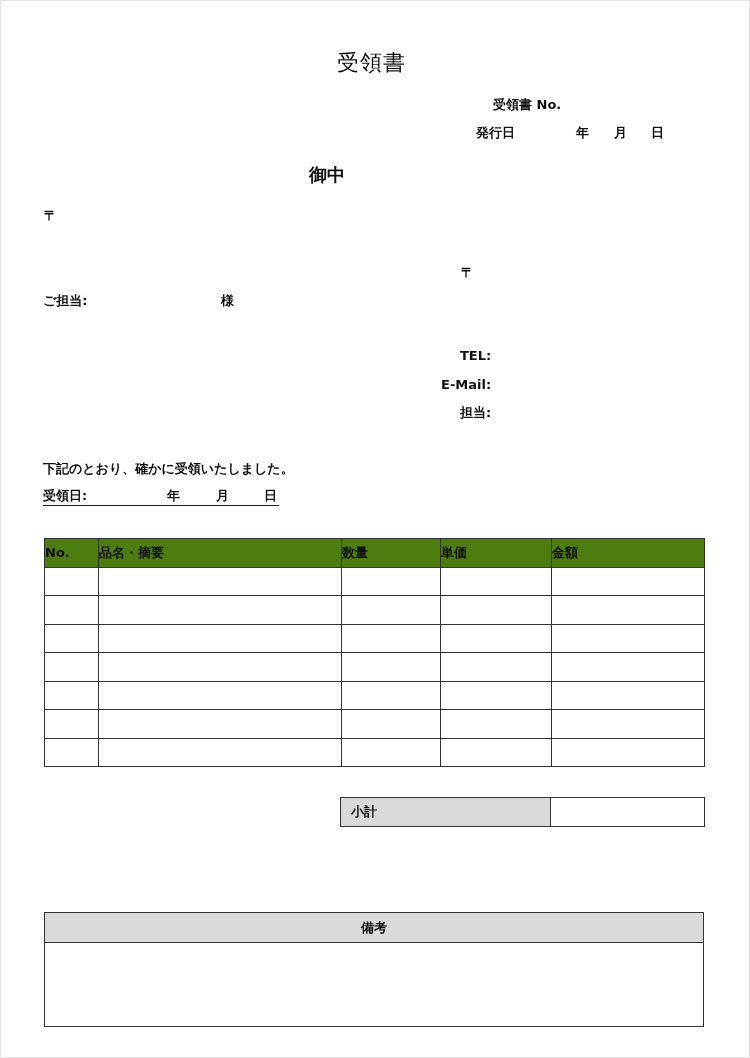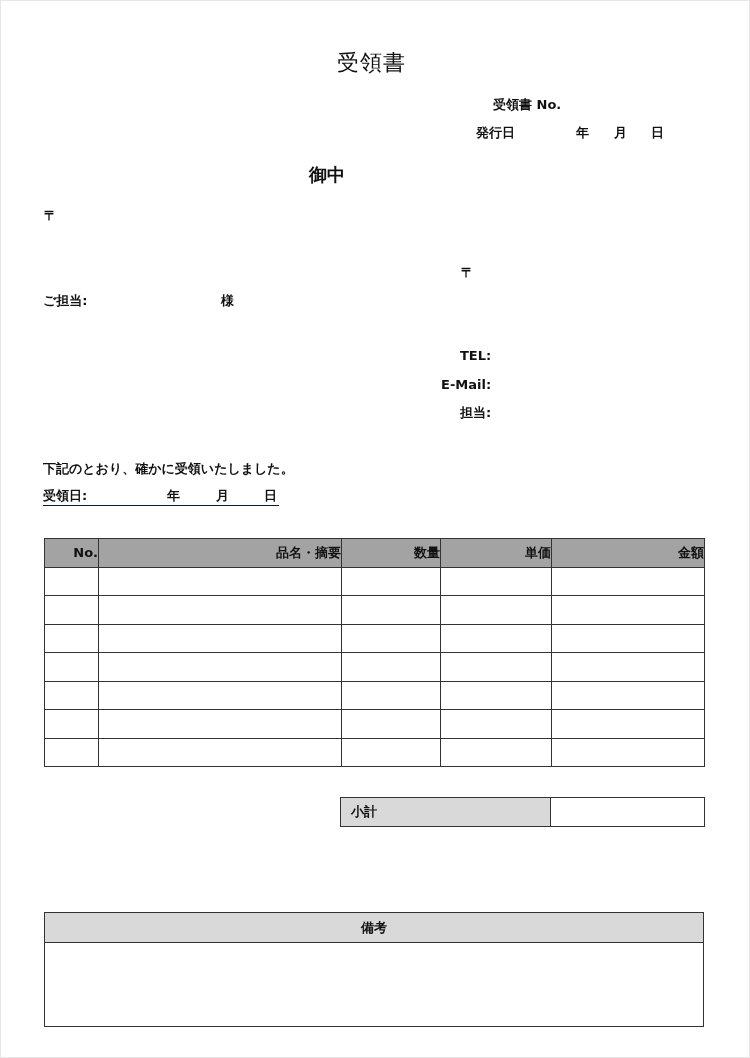--- a/index.html
+++ b/index.html
@@ -23,21 +23,21 @@
     table.items {
       position: absolute; left: 44px; top: 538px;
       width: 660px; border-collapse: collapse;
       table-layout: fixed;
     }
     table.items th, table.items td {
       border: 1px solid #333;
       height: 27.5px; padding: 0;
       font-size: 13px; font-weight: bold;
     }
-    table.items th { background: #a3a3a3; text-align: right; }
+    table.items th { background: #4d7c0f; text-align: left; }
 
     table.totals {
       position: absolute; left: 340px; top: 797px;
       width: 364px; border-collapse: collapse; table-layout: fixed;
     }
     table.totals td {
       border: 1px solid #333; height: 28px; padding: 0 16px 0 10px;
       font-size: 13px; font-weight: bold;
     }
     table.totals td.lbl { background: #d9d9d9; }

